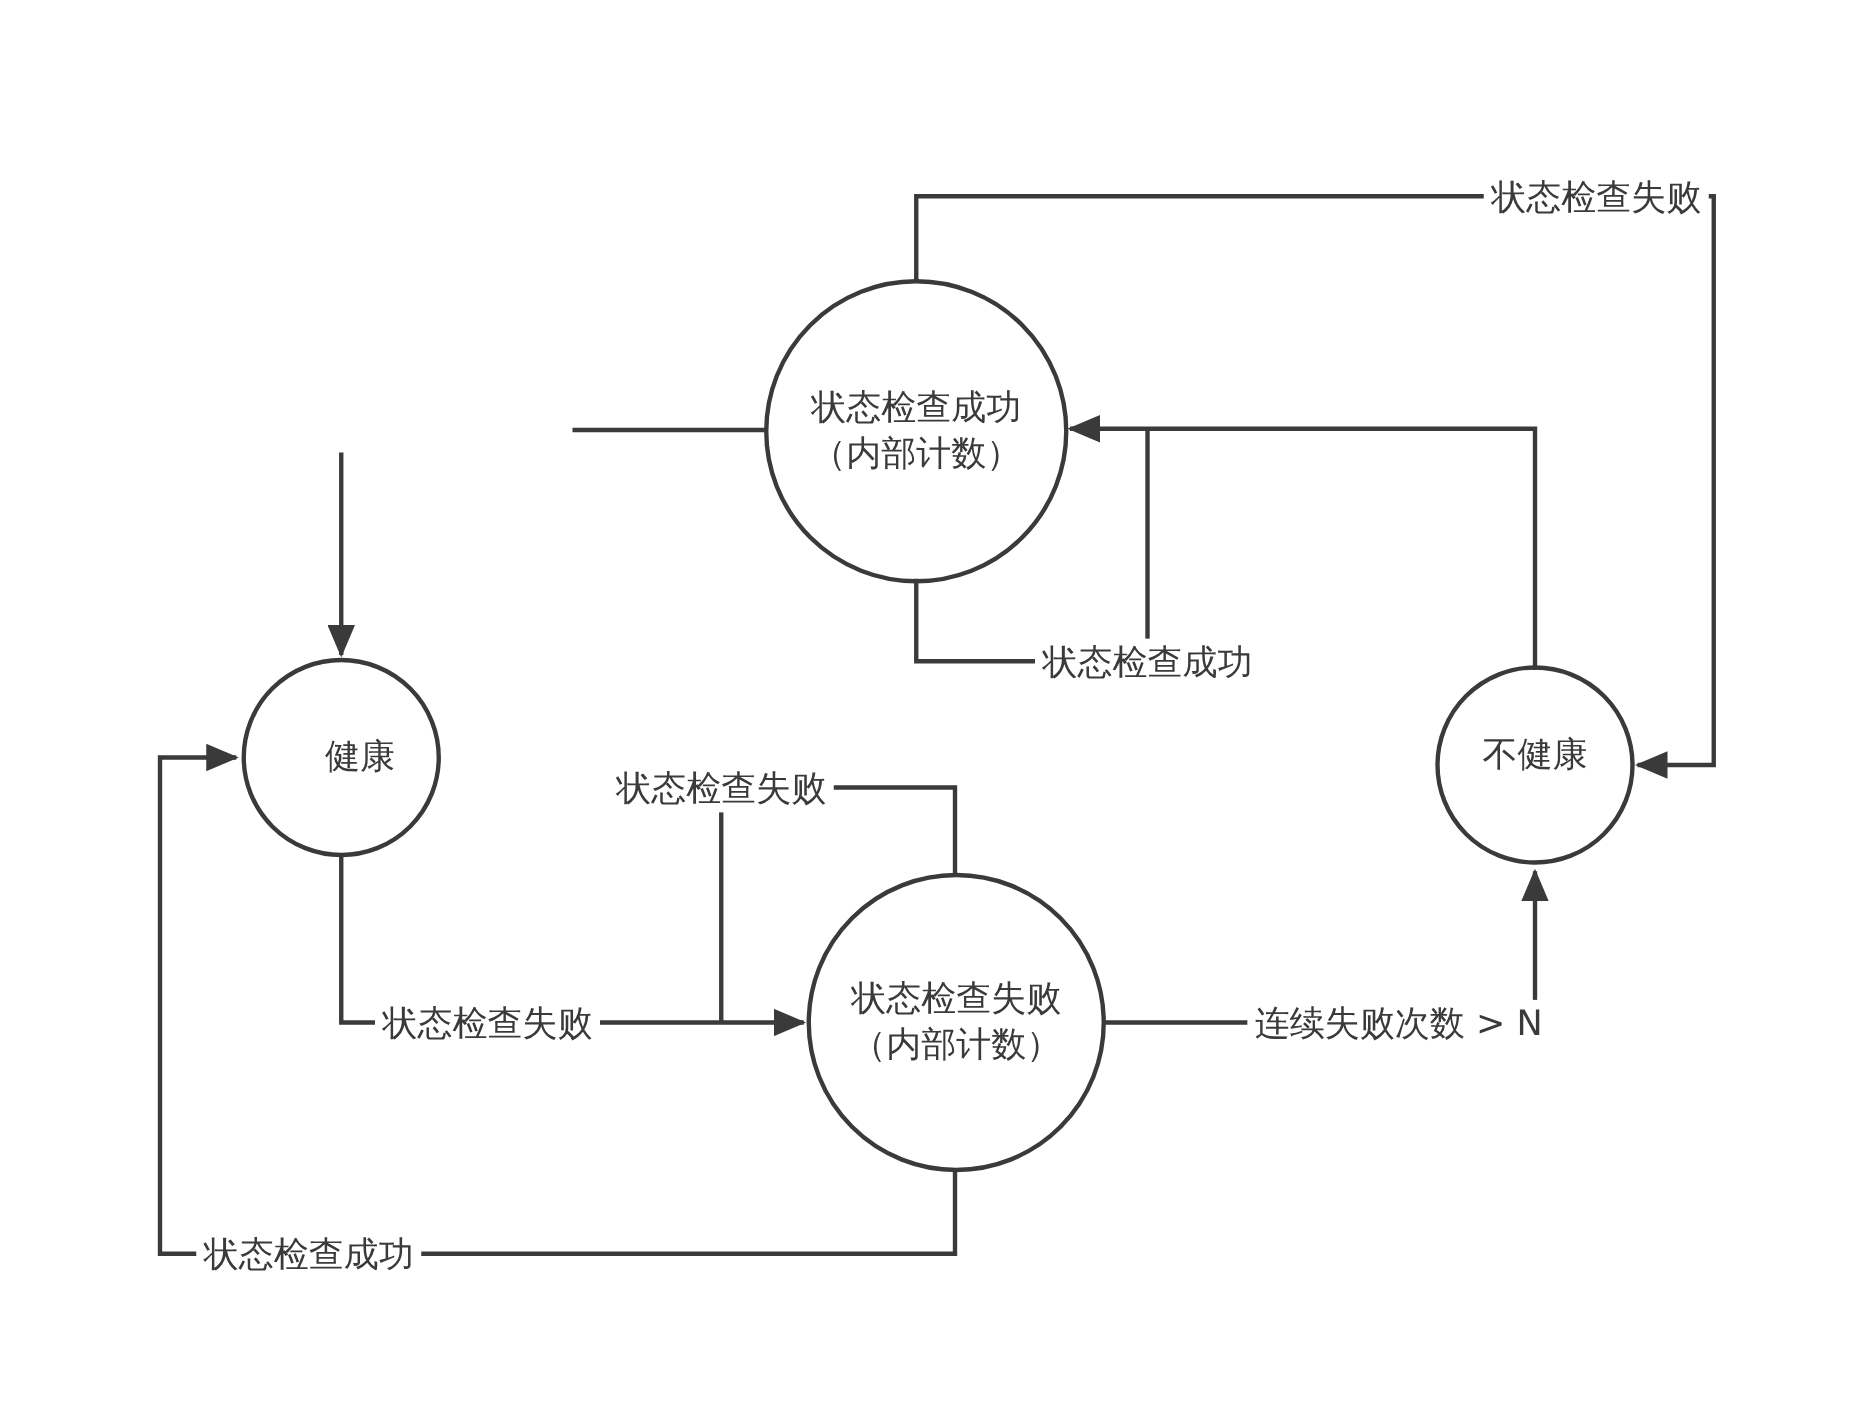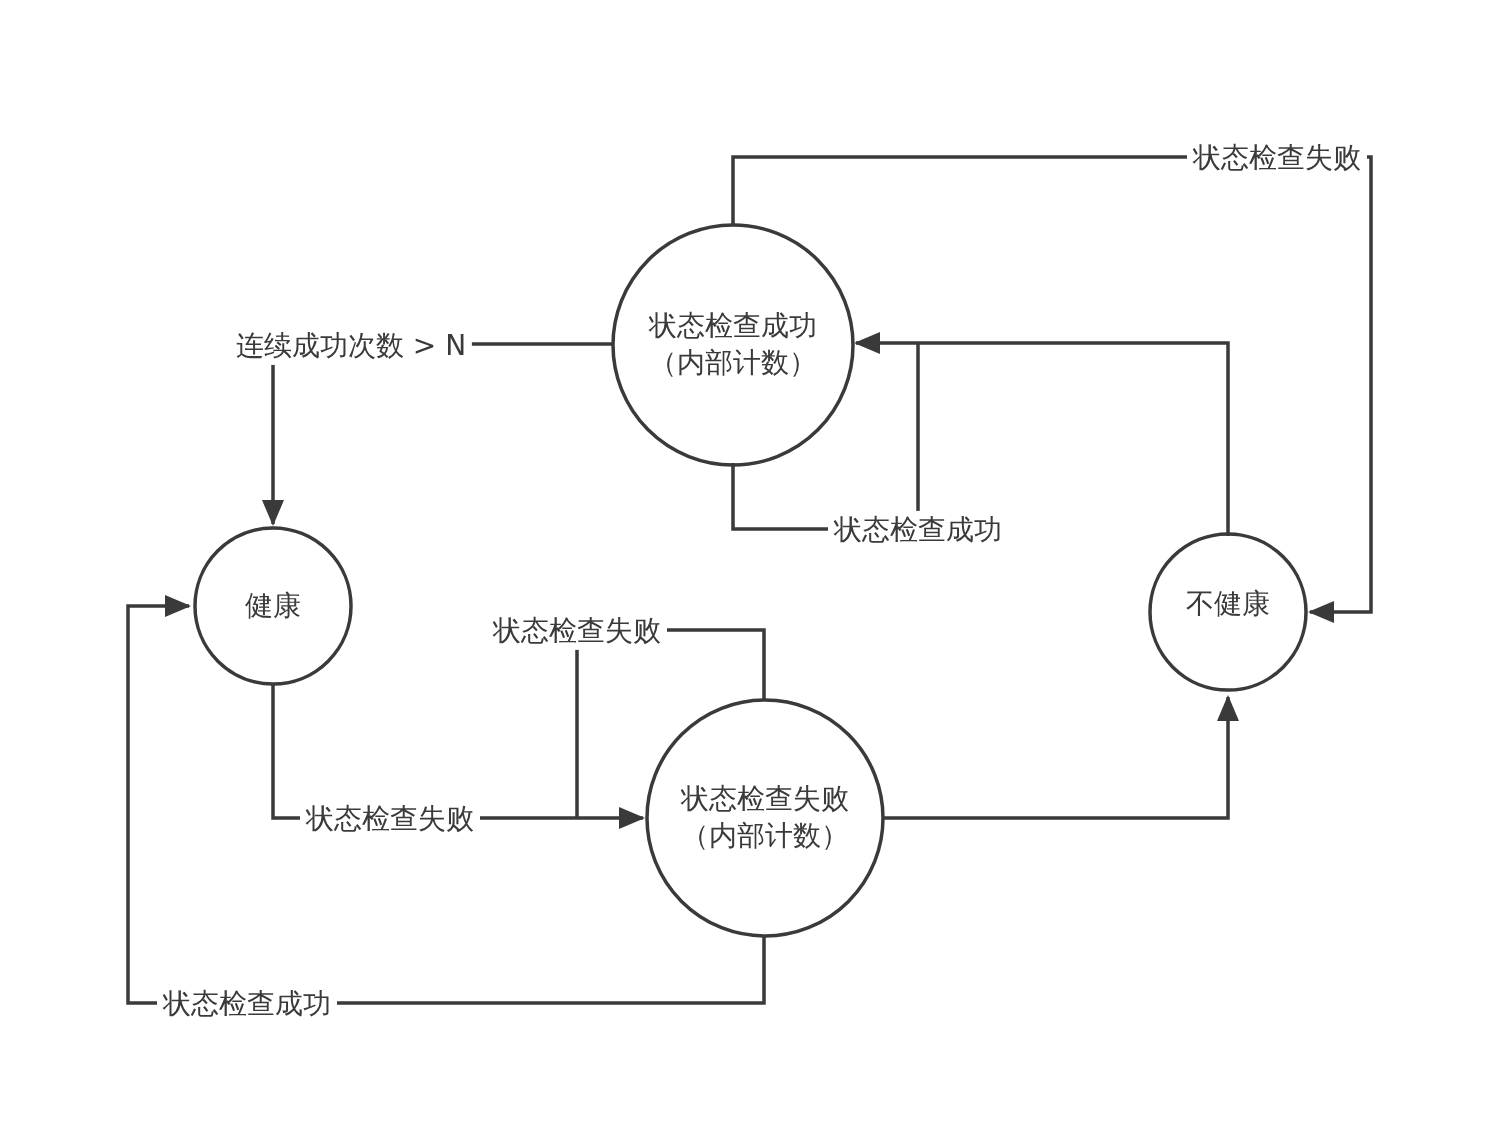--- a/index.html
+++ b/index.html
@@ -65,35 +65,35 @@
     <path d="M 883 818 H 1228 V 697" fill="none" stroke="#3a3a3a" stroke-width="3.5" marker-end="url(#arrow)"></path>
 
     <path d="M 764 936 V 1003 H 128 V 606 H 189" fill="none" stroke="#3a3a3a" stroke-width="3.5" marker-end="url(#arrow)"></path>
   </svg>
 
   <div class="node-label" style="left:733px;top:345px">
     <span>状态检查成功</span>
     <span>（内部计数）</span>
   </div>
 
-  <div class="node-label" style="left:273px;top:606px">健康</div>
+  <div class="node-label" style="left:288px;top:606px">健康</div>
 
   <div class="node-label" style="left:1228px;top:604px">不健康</div>
 
   <div class="node-label" style="left:765px;top:818px">
     <span>状态检查失败</span>
     <span>（内部计数）</span>
   </div>
 
   <div class="edge-label" style="left:1277px;top:158px">状态检查失败</div>
 
-  <div class="edge-label" style="left:351px;top:346px">连续成功次数 &gt; N</div>
 
   <div class="edge-label" style="left:918px;top:530px">状态检查成功</div>
 
   <div class="edge-label" style="left:577px;top:631px">状态检查失败</div>
 
   <div class="edge-label" style="left:390px;top:819px">状态检查失败</div>
 
+  <div class="edge-label" style="left:1119px;top:819px">连续失败次数 &gt; N</div>
 
   <div class="edge-label" style="left:247px;top:1004px">状态检查成功</div>
 
 </div>
 
 </body></html>

